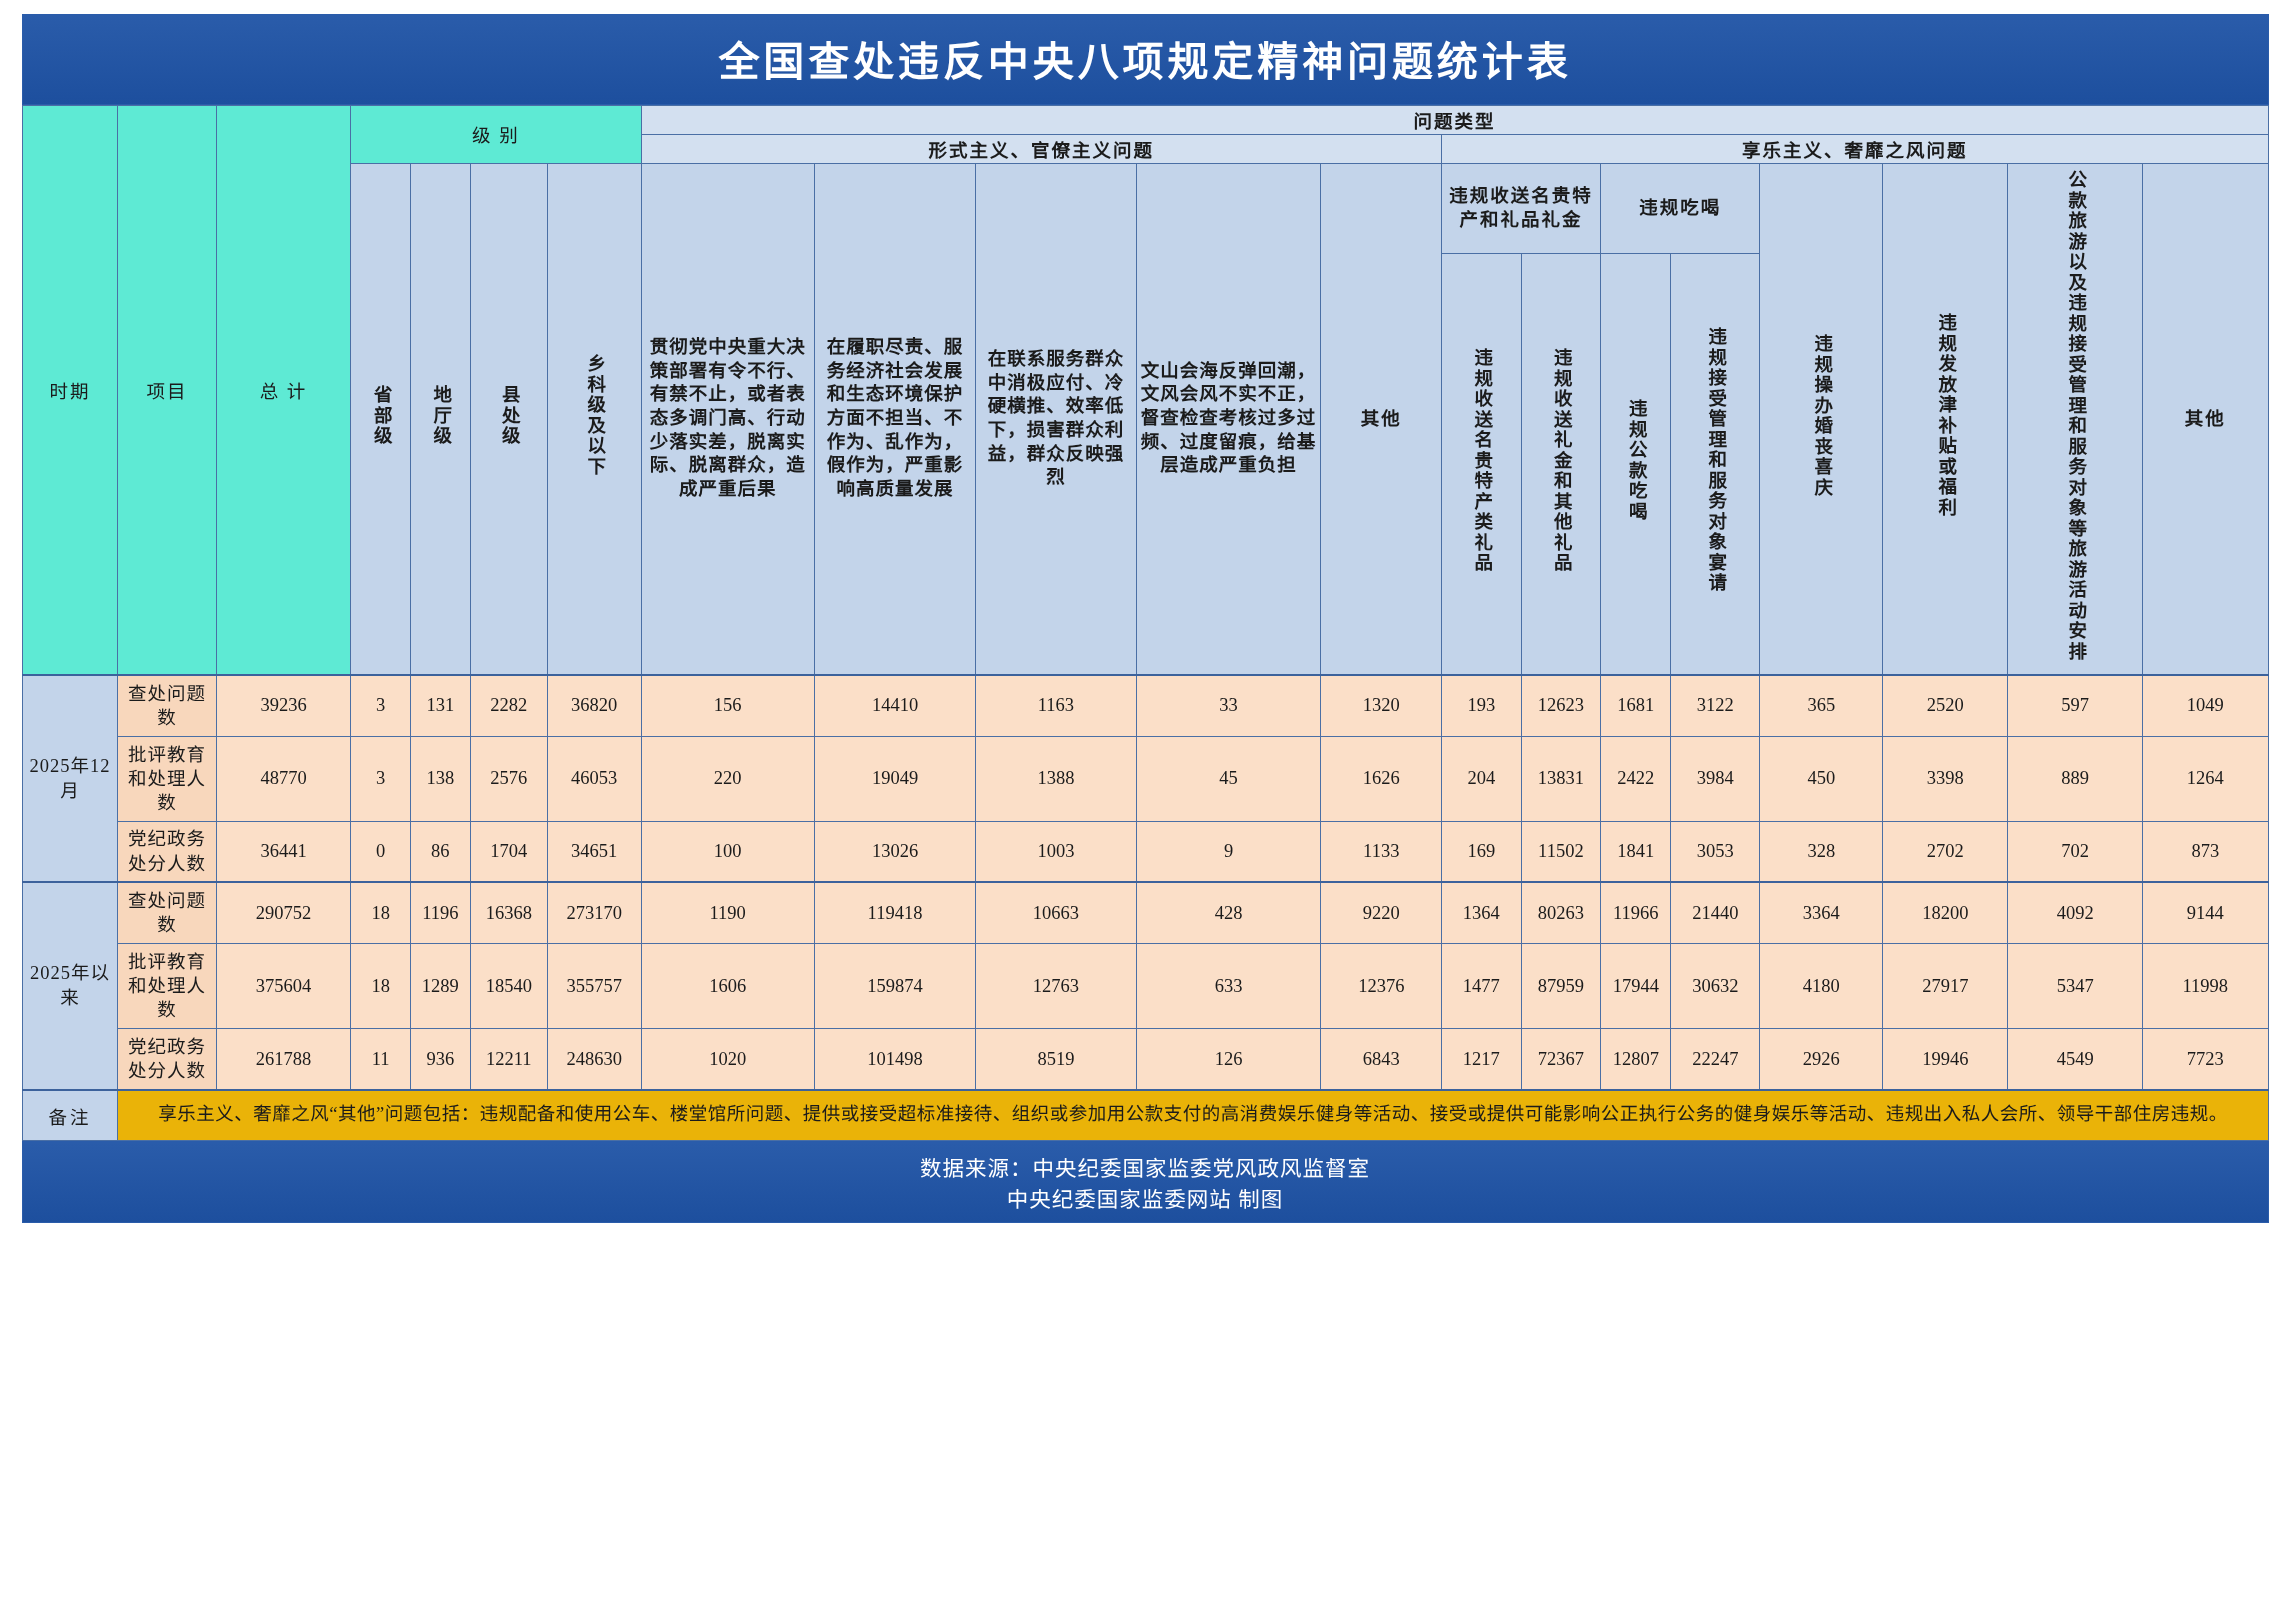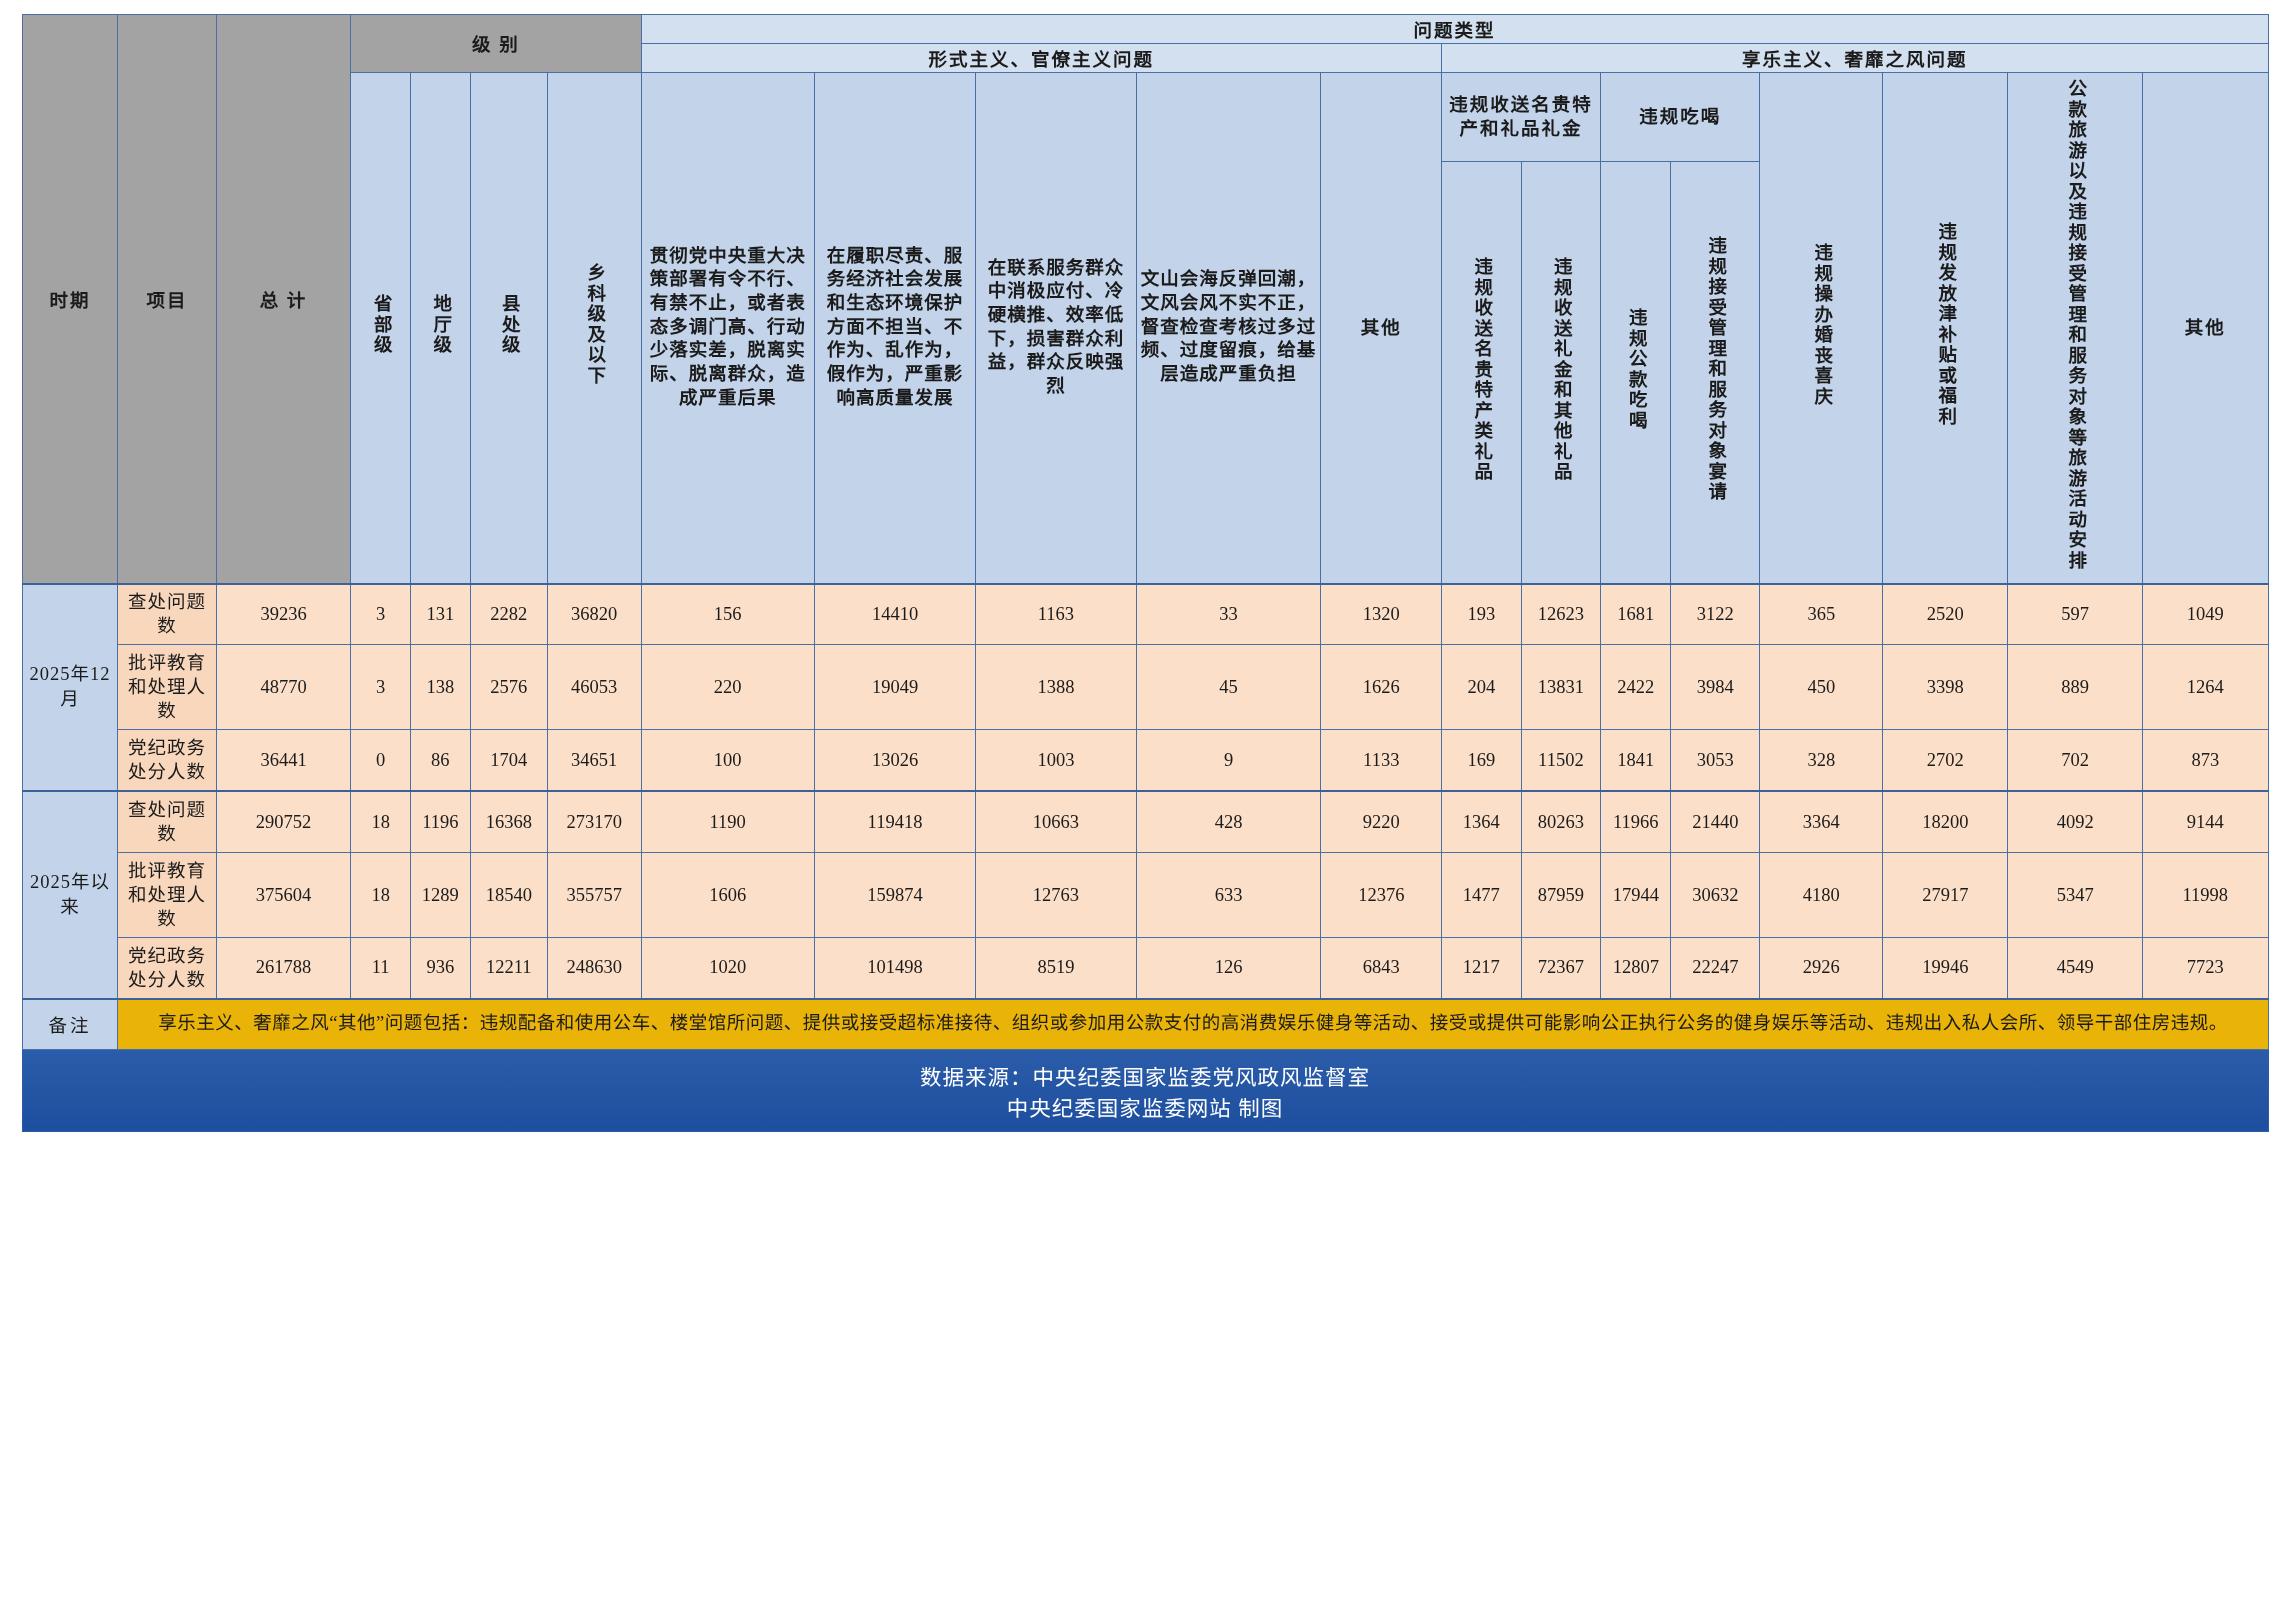--- a/index.html
+++ b/index.html
@@ -36,22 +36,22 @@
   }
   table.main th, table.main td {
     border: 1px solid #4a6fa5;
     text-align: center;
     vertical-align: middle;
     font-size: 18.5px;
     color: #1b1b1b;
   }
   
   .hdr {
-    background: #a3a3a3;
-    font-weight: bold;
+    background: #5eead4;
+    font-weight: normal;
     font-size: 22.4px;
     letter-spacing: 2px;
   }
   .hdr-light {
     background: #d3e0f0;
     font-size: 22.4px;
     letter-spacing: 2px;
     margin-left: 21px;
   }
   .hdr-vert {
@@ -133,20 +133,21 @@
     border: 1px solid #2a5caa;
     flex-direction: column;
   }
   .thickline { border-top: 2px solid #3c629c !important; }
 </style>
 </head>
 <body>
 
 <div class="page">
 
+  <div class="title-bar">全国查处违反中央八项规定精神问题统计表</div>
 
   <table class="main">
     <colgroup>
       <col style="width:82px">
       <col style="width:84px">
       <col style="width:115px">
       <col style="width:51px">
       <col style="width:51px">
       <col style="width:66px">
       <col style="width:80px">

